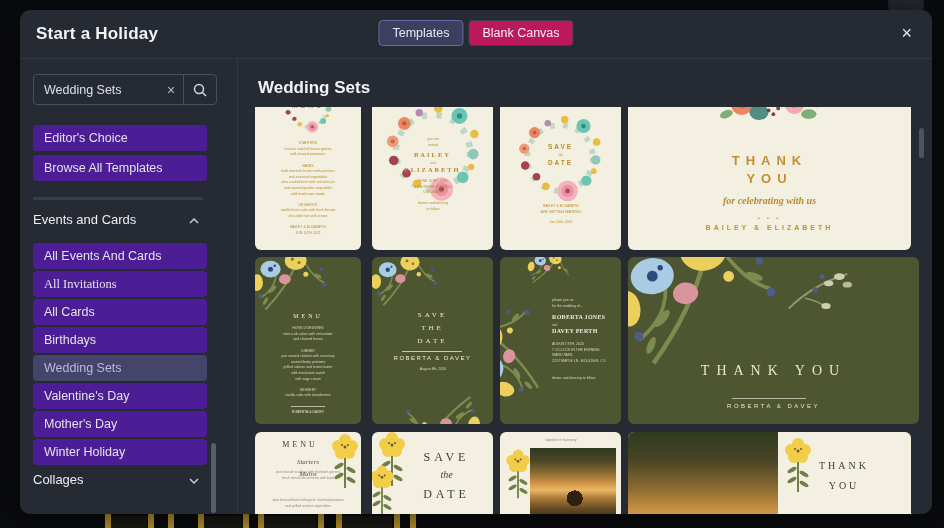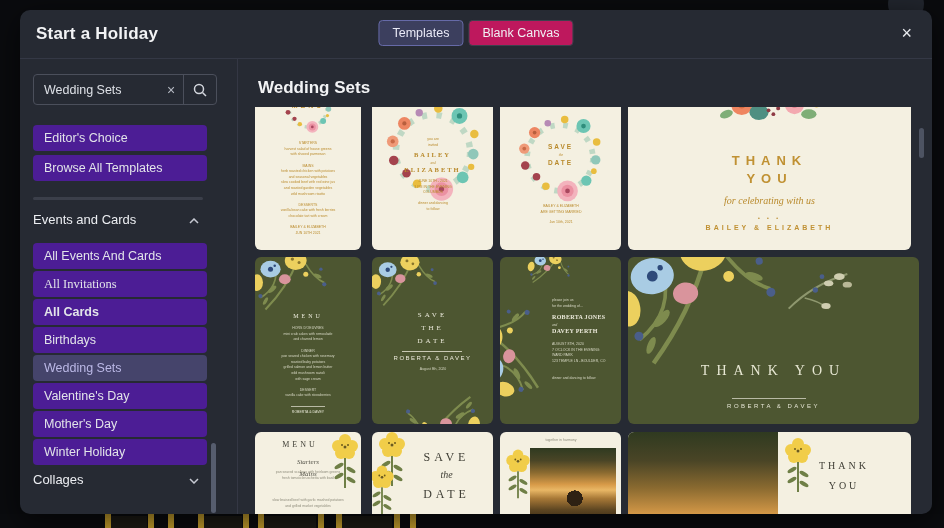--- a/index.html
+++ b/index.html
@@ -153,21 +153,21 @@
 
     <div class="shead" style="top:154px;">
       <span>Events and Cards</span>
       <svg width="10" height="6" viewBox="0 0 10 6">
           <polyline points="1,5 5,1 9,5" fill="none" stroke="#c6c9d2" stroke-width="1.5"></polyline>
         </svg>
     </div>
 
     <div class="sitem" style="top:185px;">All Events And Cards</div>
     <div class="sitem" style="top:213px;font-family:Liberation Serif, serif;">All Invitations</div>
-    <div class="sitem" style="top:241px;font-weight:bold;">All Cards</div>
+    <div class="sitem" style="top:241px;">All Cards</div>
     <div class="sitem" style="top:269px;">Birthdays</div>
     <div class="sitem sel" style="top:297px;">Wedding Sets</div>
     <div class="sitem" style="top:325px;">Valentine's Day</div>
     <div class="sitem" style="top:353px;">Mother's Day</div>
     <div class="sitem" style="top:381px;">Winter Holiday</div>
 
     <div class="shead" style="top:414px;">
       <span>Collages</span>
       <svg width="10" height="6" viewBox="0 0 10 6">
           <polyline points="1,1 5,5 9,1" fill="none" stroke="#c6c9d2" stroke-width="1.5"></polyline>
@@ -246,21 +246,21 @@
             <circle cx="63" cy="22" r="2"></circle>
           </g>
         <circle cx="85" cy="12" r="10" fill="#f3a9b0"></circle>
           <circle cx="85" cy="12" r="3.5" fill="#e0808f"></circle>
         <ellipse cx="100" cy="22" rx="8" ry="5" fill="#7fae77"></ellipse>
         <ellipse cx="14" cy="22" rx="7" ry="4" fill="#7fae77" transform="rotate(-20 14 22)"></ellipse>
         <circle cx="108" cy="10" r="5" fill="#e9bd3f"></circle>
       </svg>
       <div class="ch" style="top:46px;font-size:13px;letter-spacing:6px;color:#c09133;">THANK</div>
       <div class="ch" style="top:64px;font-size:13px;letter-spacing:6px;color:#c09133;">YOU</div>
-      <div class="ch sf" style="top:88px;font-size:10px;font-style:italic;font-weight:normal;color:#b98a2c;">for celebrating with us</div>
+      <div class="ch sf" style="top:88px;font-size:10px;font-style:italic;font-weight:bold;color:#b98a2c;">for celebrating with us</div>
       <div class="ch" style="top:108px;font-size:5px;letter-spacing:3px;color:#b98a2c;">• • •</div>
       <div class="ch" style="top:117px;font-size:7px;letter-spacing:3px;color:#c09133;">BAILEY &amp; ELIZABETH</div>
     </div>
 
     <div class="card olive" style="left:17px;top:199px;width:106px;height:167px;">
       <svg class="abs" style="left:-8px;top:-8px;" width="84" height="84" viewBox="0 0 100 100">
           <use href="#wc"></use>
         </svg>
       <div class="ch sf" style="top:56px;font-size:6px;letter-spacing:3px;font-weight:normal;color:#ecebdb;">MENU</div>
       <div class="mt" style="top:68px;color:#d6d7c3;">HORS D'OEUVRES

